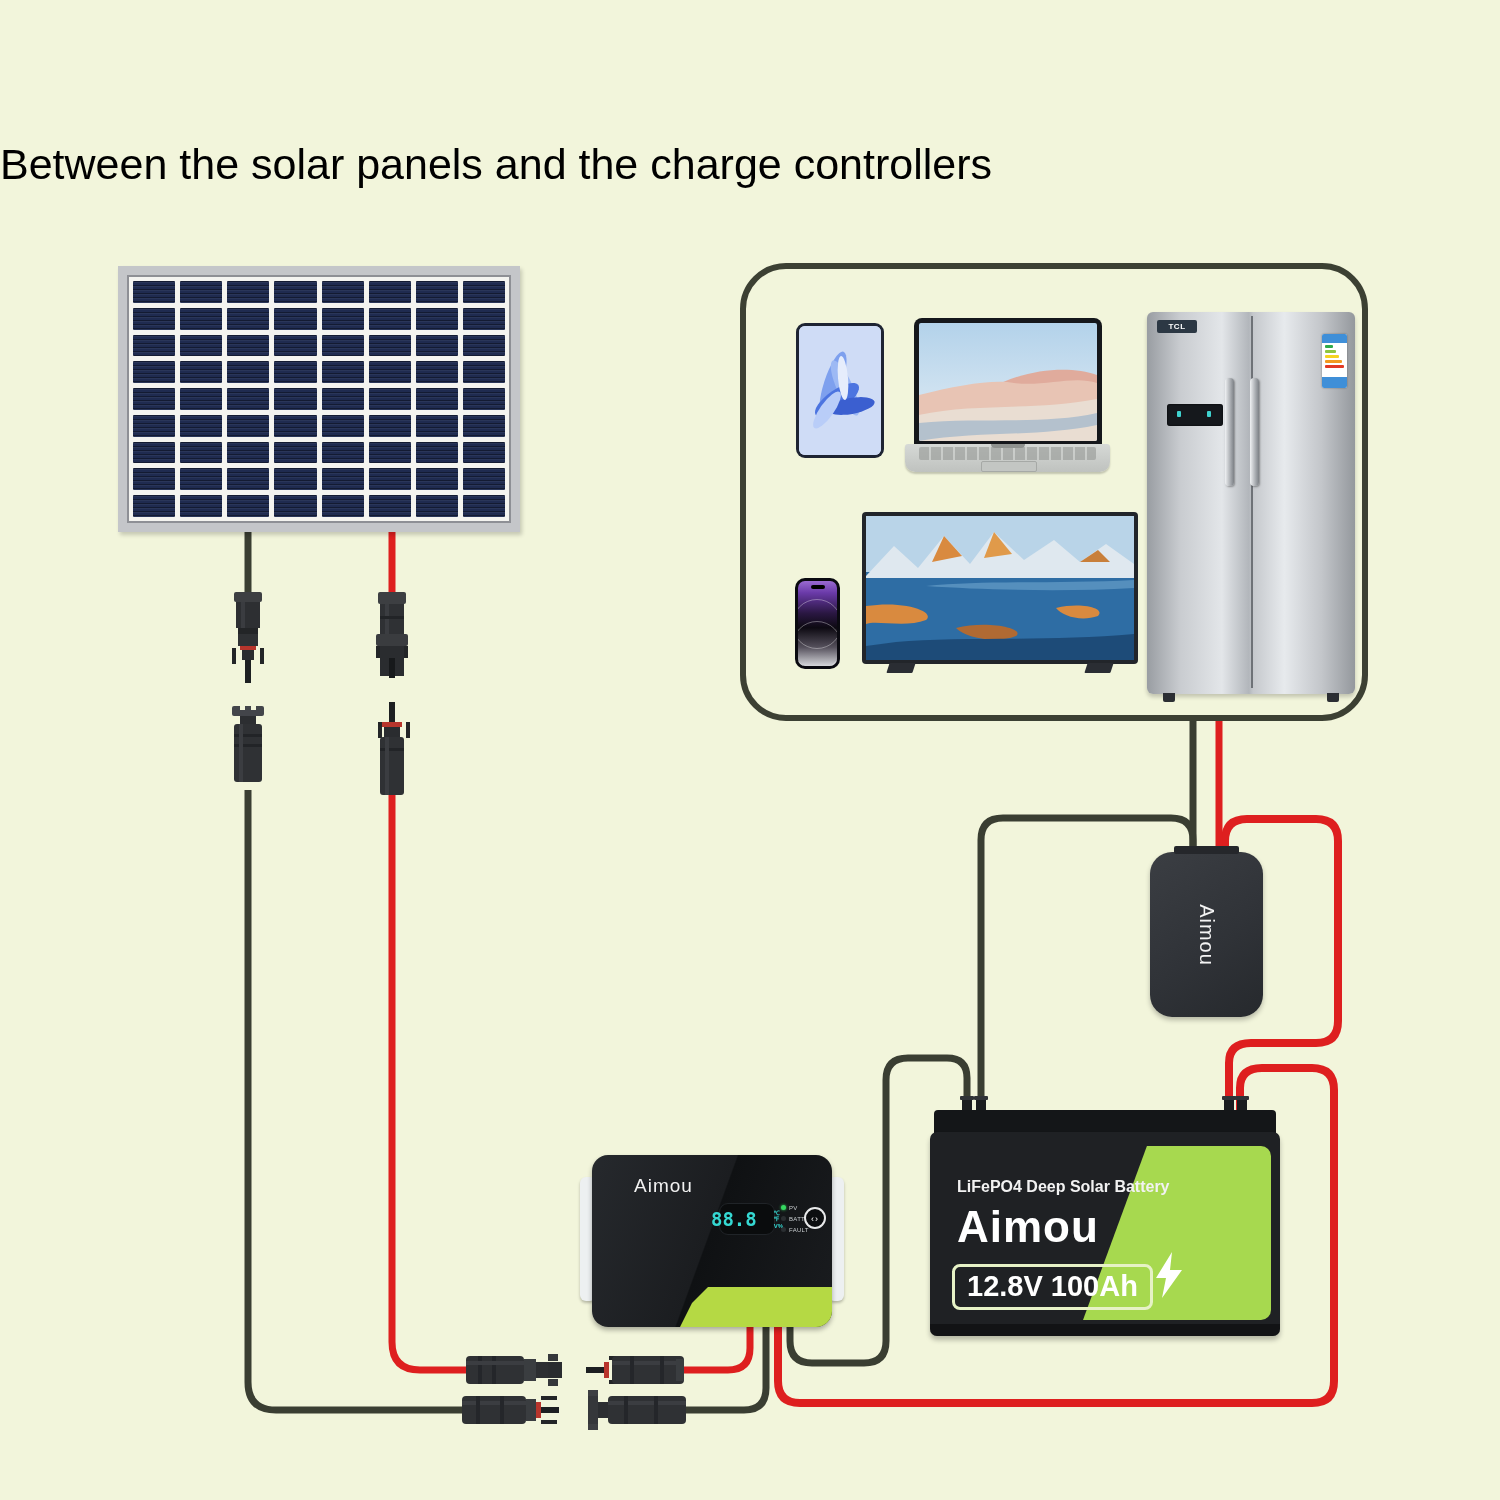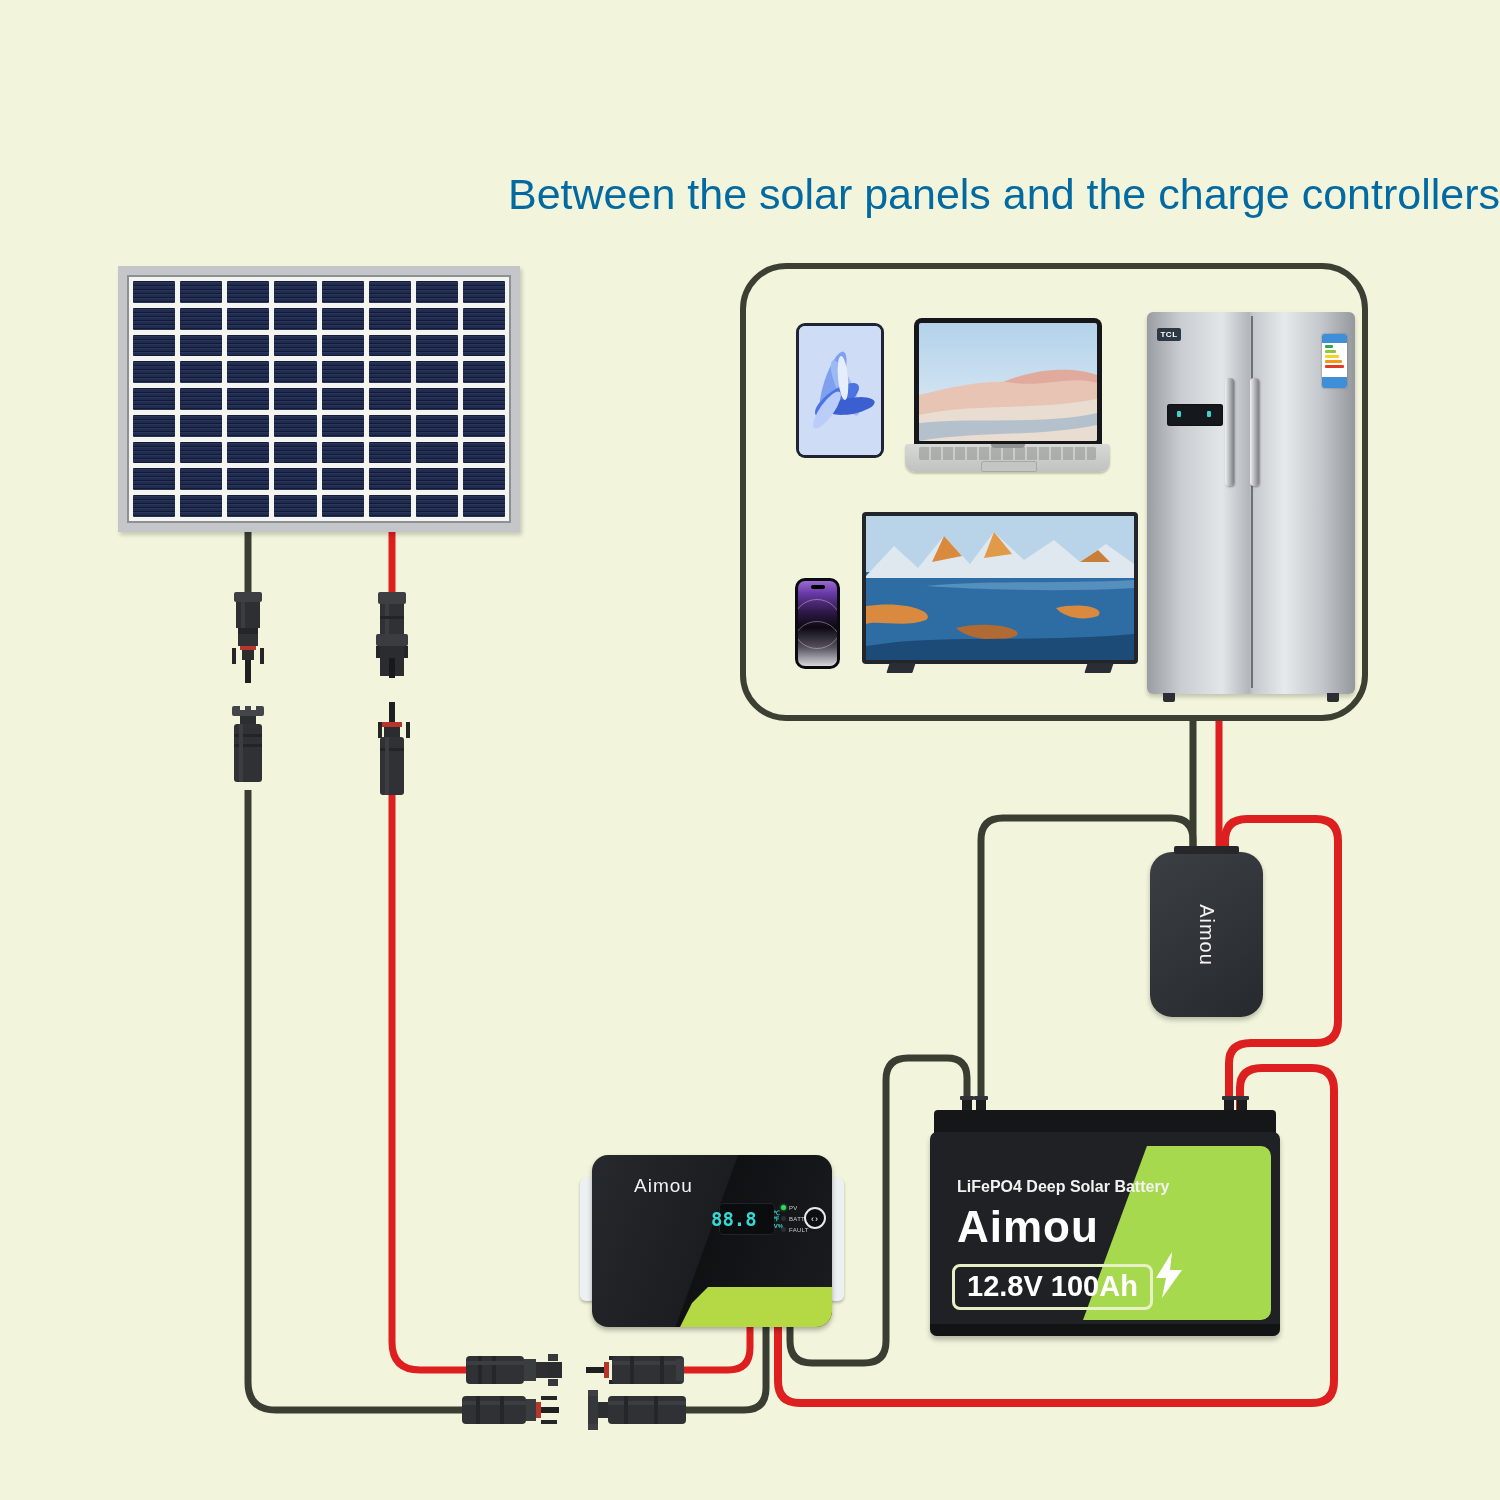--- a/index.html
+++ b/index.html
@@ -1,22 +1,22 @@
 <!DOCTYPE html>
 <html><head>
 <meta charset="utf-8">
 <style>
   html,body{margin:0;padding:0;background:#f2f5db;font-family:"Liberation Sans",sans-serif;}
   #canvas{position:relative;width:1500px;height:1500px;background:#f2f5db;overflow:hidden;}
 
   
   .title{position:absolute;top:40px;left:0;width:100%;text-align:center;
          font-size:76px;font-weight:800;color:#0c0c0c;letter-spacing:-1px;}
-  .subtitle{position:absolute;top:140px;left:0;width:100%;text-align:right;
-         font-size:43px;font-weight:400;color:#0369a1;margin-top:30px;}
+  .subtitle{position:absolute;top:140px;left:0;width:100%;text-align:left;
+         font-size:43px;font-weight:400;color:#000000;}
 
   
   #wires{position:absolute;left:0;top:0;z-index:1;}
 
   
   .solar-panel{position:absolute;left:118px;top:266px;width:402px;height:266px;
       box-sizing:border-box;border:9px solid #c4c6c9;background:#f4f4f0;
       box-shadow:inset 0 0 0 2px #8e9095, 2px 3px 4px rgba(0,0,0,.18);z-index:2;}
   .cells{position:absolute;inset:6px;display:grid;gap:5px;}
   .cell{background:#1f2b50;border-radius:1px;
@@ -51,21 +51,21 @@
       background:linear-gradient(90deg,#999da2 0,#c9ccd0 16%,#e3e6e9 36%,#b2b6bb 49%,#c5c8cc 51%,#e7eaed 66%,#c3c6ca 84%,#94989d 100%);
       border-radius:6px;box-shadow:0 3px 4px rgba(0,0,0,.2);}
   .fridge-split{position:absolute;left:50%;top:4px;bottom:6px;width:2px;background:#6e7control;background:#6e7277;}
   .handle{position:absolute;top:66px;width:9px;height:108px;border-radius:4px;
       background:linear-gradient(90deg,#f0f2f4,#9da1a6 70%,#7d8186);box-shadow:1px 1px 2px rgba(0,0,0,.35);}
   .handle.left{left:78px;}  .handle.right{left:103px;}
   .fridge-display{position:absolute;left:20px;top:92px;width:56px;height:22px;background:#15181c;
       border-radius:3px;box-shadow:inset 0 0 2px #000;}
   .fridge-display i{position:absolute;top:7px;width:4px;height:6px;background:#3fd2cf;border-radius:1px;}
   .fridge-display i.a{left:10px;} .fridge-display i.b{left:40px;}
-  .fridge-brand{position:absolute;left:10px;top:16px;width:24px;height:13px;background:#2c3844;border-radius:2px;
+  .fridge-brand{position:absolute;left:10px;top:8px;width:40px;height:13px;background:#2c3844;border-radius:2px;
       color:#fff;font-size:8px;font-weight:700;text-align:center;line-height:13px;letter-spacing:.5px;}
   .energy-label{position:absolute;right:8px;top:22px;width:25px;height:54px;background:#fff;border-radius:2px;overflow:hidden;
       box-shadow:0 0 2px rgba(0,0,0,.4);}
   .energy-top{height:9px;background:#3f8fd8;}
   .energy-bars{padding:2px 3px 0 3px;}
   .energy-bars b{display:block;height:3px;margin-bottom:2px;border-radius:1px;}
   .energy-bottom{position:absolute;bottom:0;left:0;right:0;height:11px;background:#3f8fd8;}
   .fridge-foot{position:absolute;bottom:-8px;width:12px;height:9px;background:#2b2e33;border-radius:0 0 2px 2px;}
   .fridge-foot.l{left:16px;} .fridge-foot.r{right:16px;}
 
@@ -114,21 +114,21 @@
   .flange{position:absolute;top:22px;width:16px;height:124px;background:#edf0f1;border-radius:6px;
       box-shadow:0 2px 3px rgba(0,0,0,.25);}
   .flange.l{left:0;} .flange.r{right:0;}
   .controller-body{position:absolute;left:12px;right:12px;top:0;bottom:0;border-radius:16px;overflow:hidden;
       background:linear-gradient(110deg,#26292d 0%,#1b1d20 48%,#0f1113 48.5%,#1a1c1f 100%);
       box-shadow:0 3px 5px rgba(0,0,0,.3);}
   .controller-green{position:absolute;left:0;right:0;bottom:0;height:40px;background:#b5d944;
       clip-path:polygon(116px 0,100% 0,100% 100%,88px 100%,100px 40%);}
   .controller-brand{position:absolute;left:42px;top:20px;color:#f2f2f2;font-size:19px;letter-spacing:1px;}
   .ctrl-display{position:absolute;left:127px;top:48px;width:54px;height:30px;background:#0a0c0d;border:1px solid #202428;
-      border-radius:4px;display:flex;align-items:center;justify-content:center;gap:17px;}
+      border-radius:9px;display:flex;align-items:center;justify-content:center;gap:17px;}
   .ctrl-value{color:#35d8d2;font-family:"DejaVu Sans Mono",monospace;font-weight:700;font-size:19px;line-height:1;}
   .ctrl-units{display:flex;flex-direction:column;gap:1px;}
   .ctrl-units span{color:#35d8d2;font-size:6px;line-height:6px;font-weight:700;}
   .led-col{position:absolute;left:189px;top:47px;}
   .led-row{display:flex;align-items:center;gap:3px;height:11px;}
   .led-dot{width:5px;height:5px;border-radius:50%;background:#2a2e31;}
   .led-dot.on{background:#35d860;box-shadow:0 0 3px #35d860;}
   .led-label{color:#c9cdd0;font-size:6px;letter-spacing:.3px;}
   .ctrl-button{position:absolute;left:212px;top:52px;width:22px;height:22px;border:2px solid #e8e9ea;border-radius:50%;
       background:#0c0e10;color:#fff;font-size:9px;text-align:center;line-height:20px;box-sizing:border-box;letter-spacing:1px;}

